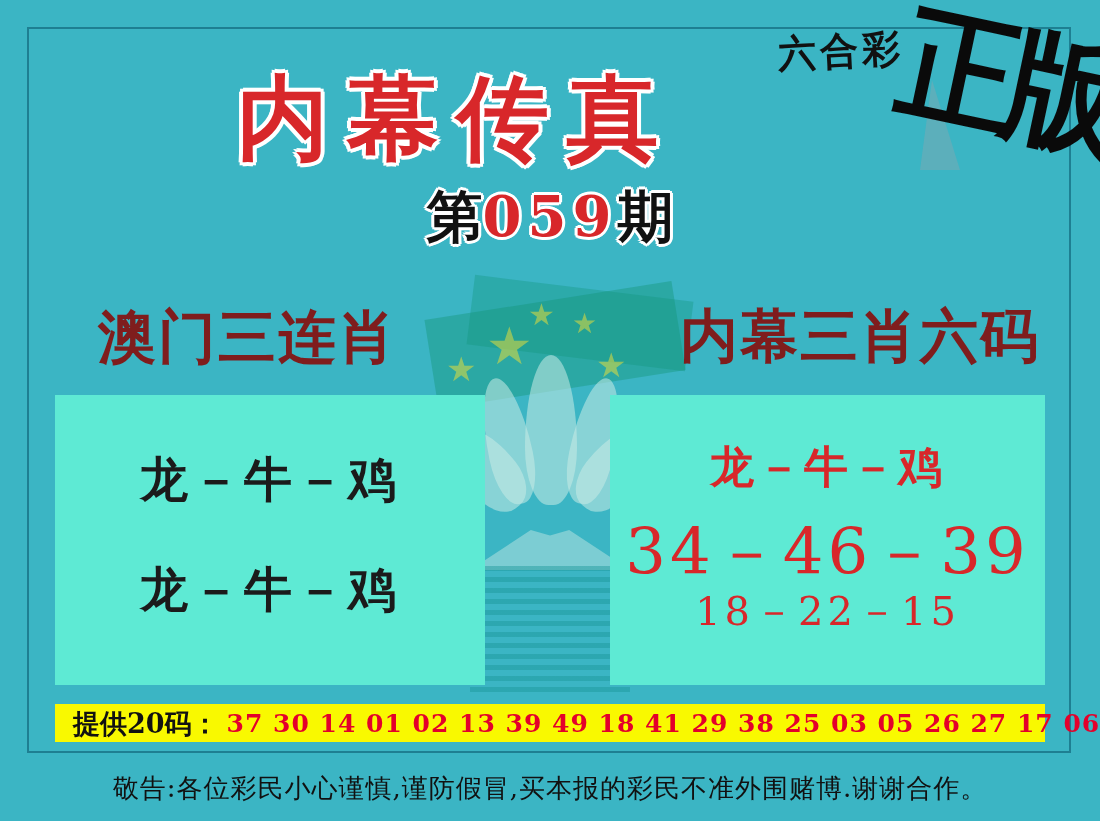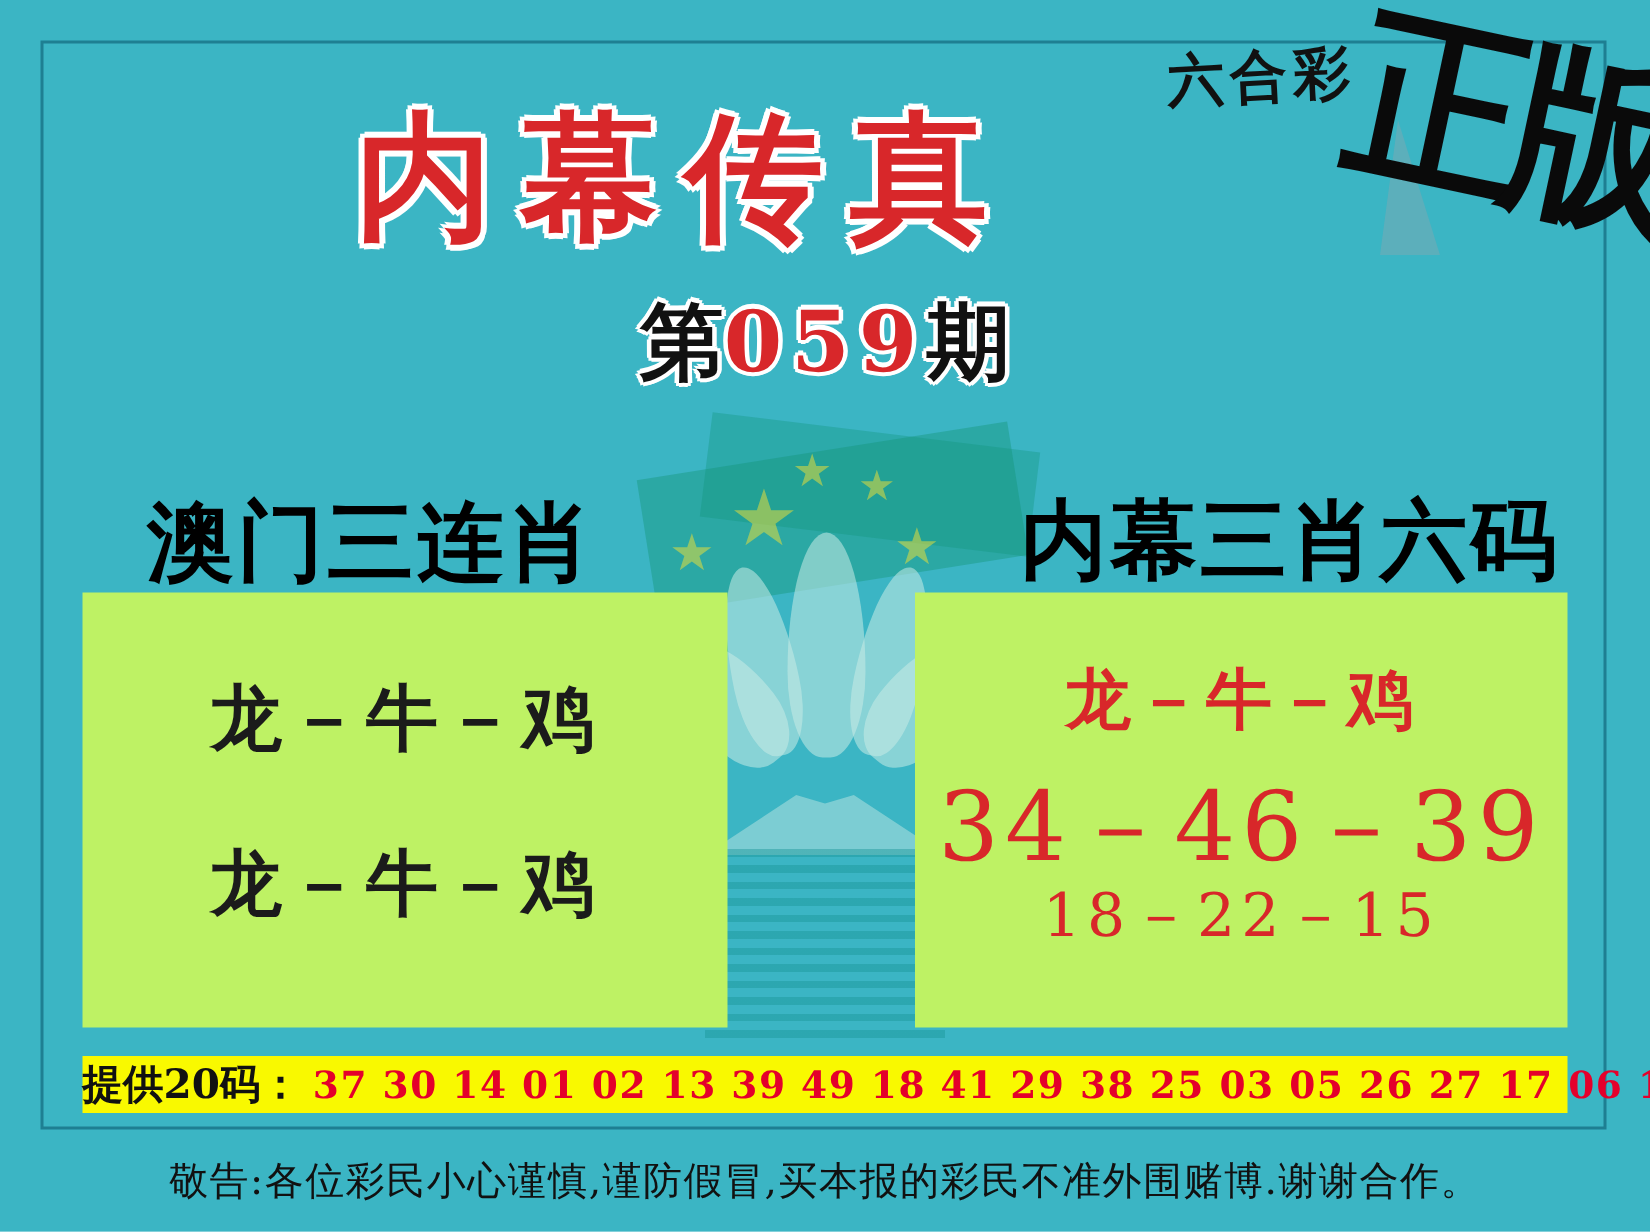--- a/index.html
+++ b/index.html
@@ -141,21 +141,21 @@
       -3px  3px 0 #ffffff,  3px  3px 0 #ffffff,
       -4px  0   0 #ffffff,  4px  0   0 #ffffff,
        0   -4px 0 #ffffff,  0    4px 0 #ffffff;
     white-space: nowrap;
   }
 
   
   .issue-line {
     position: absolute;
     left: 0;
-    top: 200px;
+    top: 188px;
     width: 1100px;
     text-align: center;
     font-size: 56px;
     line-height: 1;
     font-weight: bold;
     font-family: "DejaVu Serif", "Liberation Serif", serif;
     white-space: nowrap;
   }
   .issue-line .blk {
     color: #111111;
@@ -213,33 +213,32 @@
     border-bottom: 90px solid rgba(120,170,180,0.55);
   }
 
   
   .sec-head {
     position: absolute;
     top: 308px;
     font-size: 58px;
     line-height: 1;
     font-weight: bold;
-    color: #000000;
+    color: #7f1d1d;
     font-family: "DejaVu Sans", "Liberation Sans", sans-serif;
     letter-spacing: 2px;
     white-space: nowrap;
-    margin-top: 24px;
   }
   .sec-head.left  { left: 98px; }
   .sec-head.right { left: 680px; font-family: Liberation Serif, serif; }
 
   
   .panel {
     position: absolute;
-    background: #bef264;
+    background: #5eead4;
     box-sizing: border-box;
   }
   .panel.left {
     left: 55px;
     top: 395px;
     width: 430px;
     height: 290px;
   }
   .panel.right {
     left: 610px;
@@ -295,20 +294,21 @@
   .codes-strip {
     position: absolute;
     left: 55px;
     top: 704px;
     width: 990px;
     height: 38px;
     background: #f9f900;
     display: flex;
     align-items: center;
     box-sizing: border-box;
+    padding-left: 18px;
   }
   .codes-label {
     font-size: 27px;
     font-weight: bold;
     color: #111;
     font-family: "DejaVu Serif", "Liberation Serif", serif;
     white-space: nowrap;
     line-height: 1;
   }
   .codes-nums {

